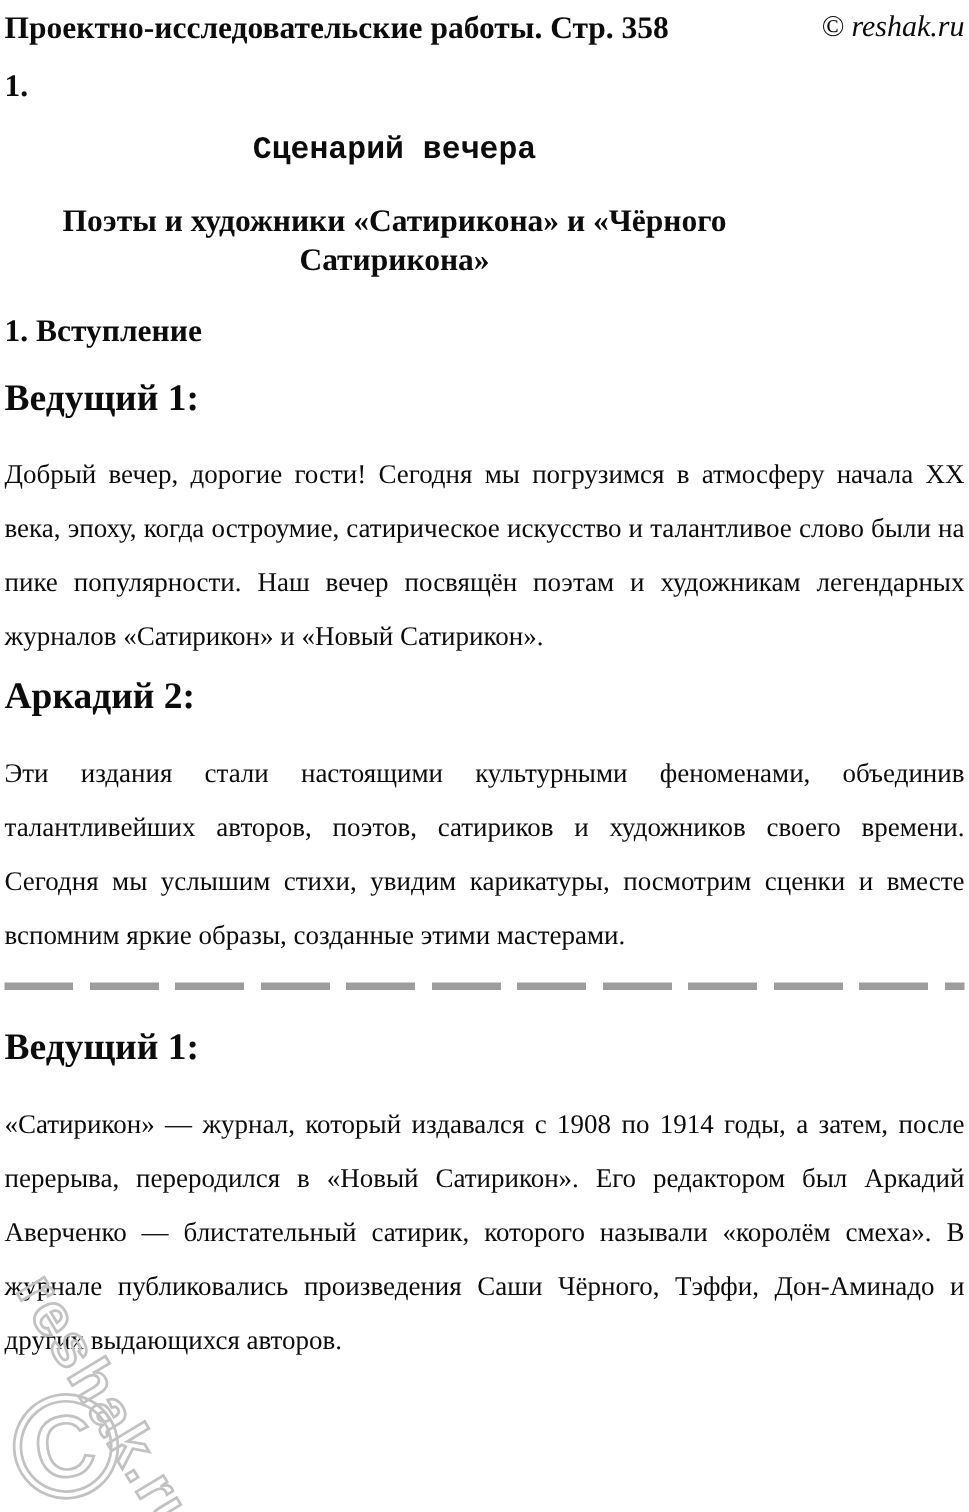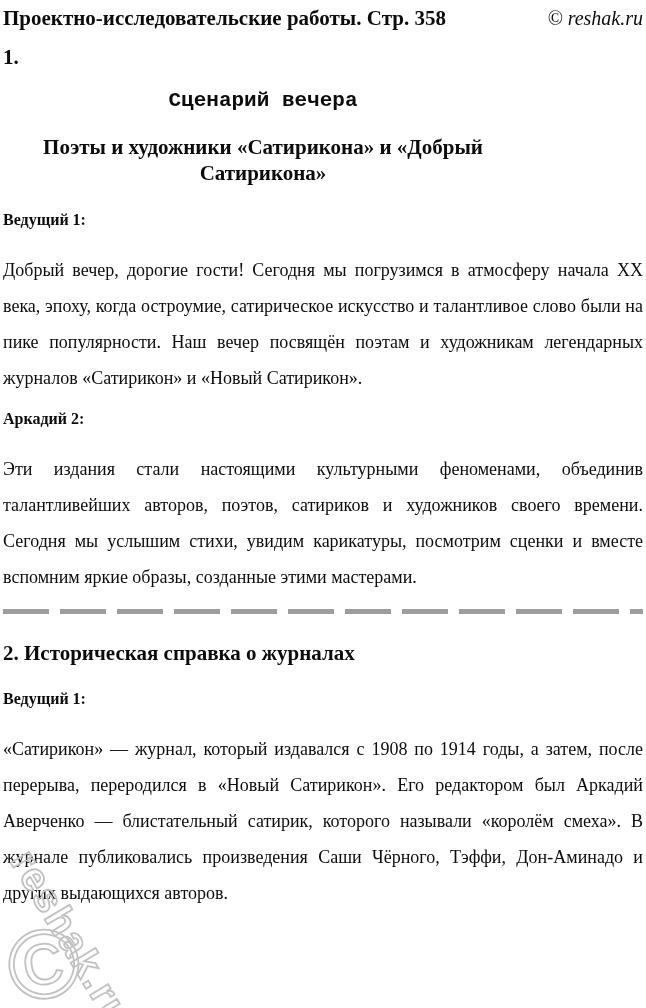--- a/index.html
+++ b/index.html
@@ -23,21 +23,21 @@
   .doc-header .hdr-title { font-weight: bold; font-size: 21px; }
   .doc-header .hdr-copy  { font-size: 20px; white-space: nowrap; font-style: italic; }
 
   .task-number { font-weight: bold; font-size: 21px; line-height: 26px; margin-bottom: 18px; }
 
   .center-col { width: 520px; text-align: center; }
   .doc-title    { font-size: 21px; font-weight: bold; line-height: 26px; margin-bottom: 20px; font-family: Liberation Mono, monospace; }
   .doc-subtitle { font-size: 21px; font-weight: bold; line-height: 26px; margin-bottom: 21px; }
 
   .section-heading { font-size: 21px; font-weight: bold; line-height: 26px; margin-bottom: 20px; }
-  .speaker         { font-size: 16px; font-weight: bold; line-height: 26px; margin-bottom: 19px; }
+  .speaker         { font-size: 25px; font-weight: bold; line-height: 26px; margin-bottom: 19px; }
   .body-text {
     font-size: 18px;
     line-height: 36px;
     text-align: justify;
     text-align-last: left;
     margin-bottom: 10px;
   }
 
   .divider {
     border: none;
@@ -79,36 +79,36 @@
 
   <div class="doc-header">
     <div class="hdr-title">Проектно-исследовательские работы. Стр. 358</div>
     <div class="hdr-copy">© reshak.ru</div>
   </div>
 
   <div class="task-number">1.</div>
 
   <div class="center-col">
     <div class="doc-title">Сценарий вечера</div>
-    <div class="doc-subtitle">Поэты и художники «Сатирикона» и «Добрый Сатирикона»</div>
+    <div class="doc-subtitle">Поэты и художники «Сатирикона» и «Чёрного Сатирикона»</div>
   </div>
 
   <div>
+    <div class="section-heading">1. Вступление</div>
 
     <div class="speaker">Ведущий 1:</div>
     <p class="body-text">Добрый вечер, дорогие гости! Сегодня мы погрузимся в атмосферу начала XX века, эпоху, когда остроумие, сатирическое искусство и талантливое слово были на пике популярности. Наш вечер посвящён поэтам и художникам легендарных журналов «Сатирикон» и «Новый Сатирикон».</p>
 
     <div class="speaker">Аркадий 2:</div>
     <p class="body-text">Эти издания стали настоящими культурными феноменами, объединив талантливейших авторов, поэтов, сатириков и художников своего времени. Сегодня мы услышим стихи, увидим карикатуры, посмотрим сценки и вместе вспомним яркие образы, созданные этими мастерами.</p>
   </div>
 
   <hr class="divider">
 
   <div>
-    <div class="section-heading">2. Историческая справка о журналах</div>
 
     <div class="speaker">Ведущий 1:</div>
     <p class="body-text">«Сатирикон» — журнал, который издавался с 1908 по 1914 годы, а затем, после перерыва, переродился в «Новый Сатирикон». Его редактором был Аркадий Аверченко — блистательный сатирик, которого называли «королём смеха». В журнале публиковались произведения Саши Чёрного, Тэффи, Дон-Аминадо и других выдающихся авторов.</p>
   </div>
 
   <div class="watermark wm-text">reshak.ru</div>
   <div class="watermark wm-c">©</div>
 
 </div>
 

